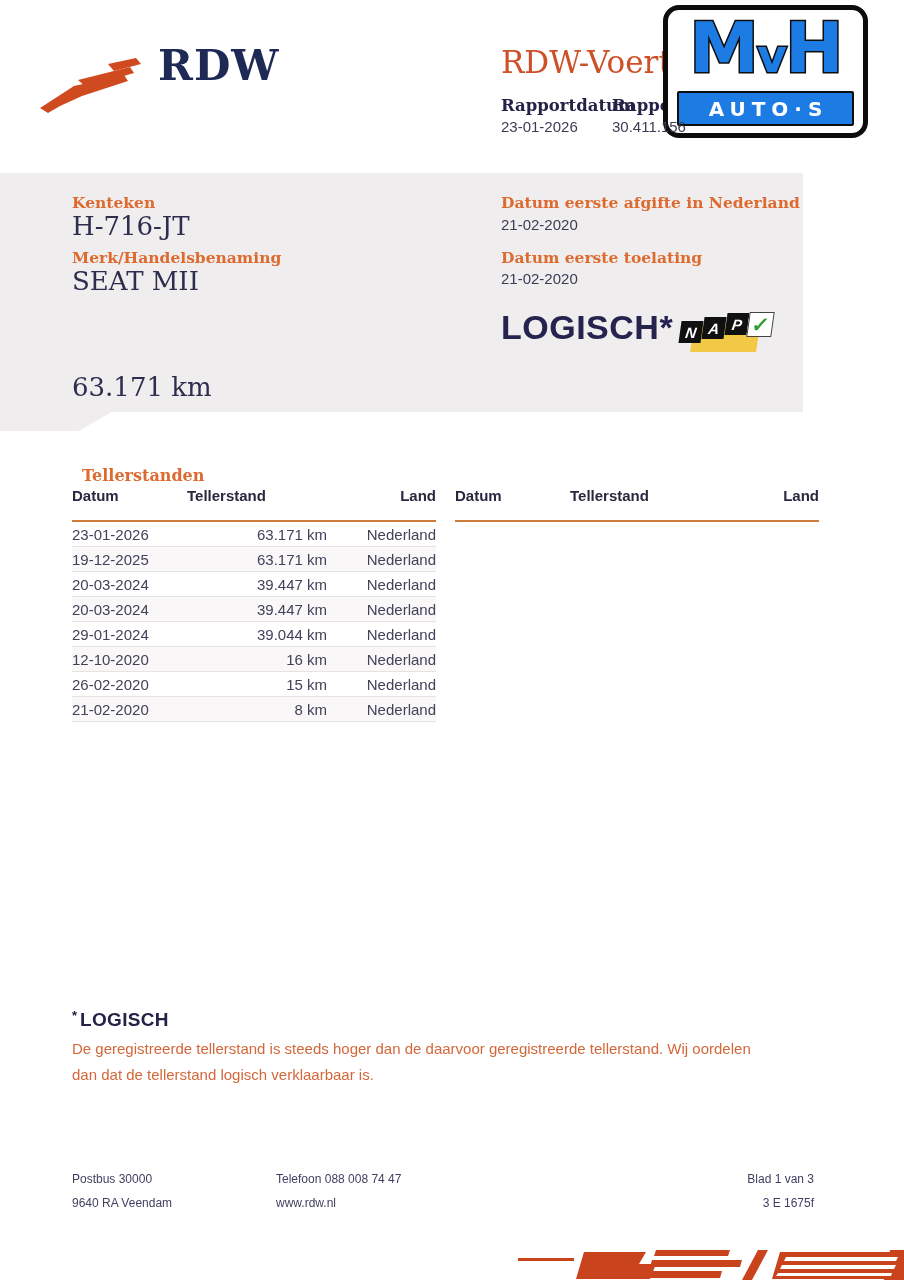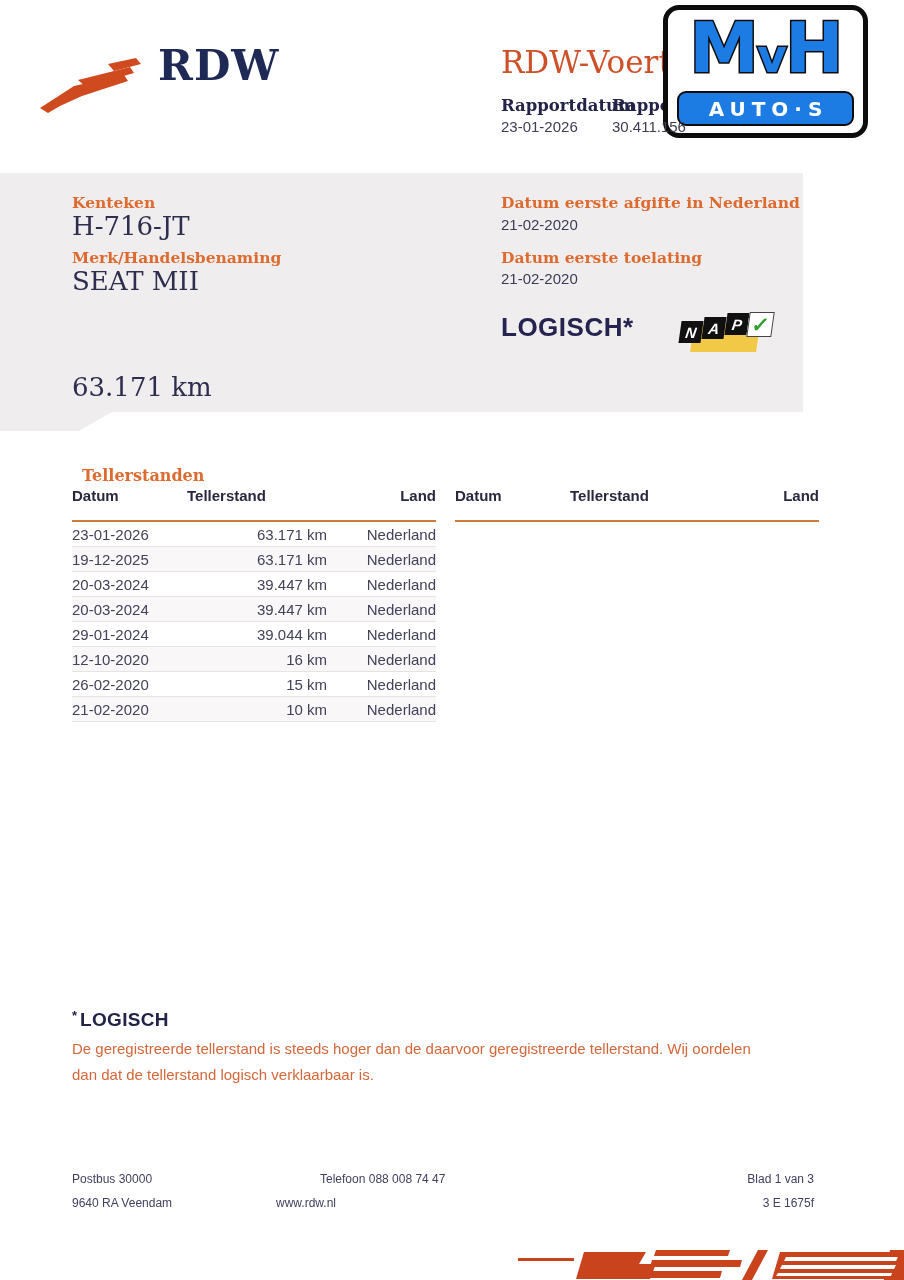--- a/index.html
+++ b/index.html
@@ -39,21 +39,21 @@
   .mvh-text {
     position:absolute; left:0; right:0; top:-4px; text-align:center;
     color:#1d7ce4; font-weight:900; font-family:"DejaVu Sans", sans-serif;
     letter-spacing:-2px; white-space:nowrap;
     -webkit-text-stroke:3px #0d0d0d; paint-order:stroke fill;
   }
   .mvh-text .big { font-size:70px; line-height:84px; }
   .mvh-text .small { font-size:46px; line-height:84px; }
   .mvh-banner {
     position:absolute; left:9px; right:9px; bottom:7px; height:35px;
-    background:#1d7ce4; border:2px solid #0d0d0d; border-radius:9px;
+    background:#1d7ce4; border:2px solid #0d0d0d; border-radius:2px;
     display:flex; align-items:center; justify-content:center;
   }
   .mvh-banner span {
     color:#ffffff; font-weight:900; font-size:20px; letter-spacing:6px;
     font-family:"DejaVu Sans", sans-serif; padding-left:6px;
   }
 
   
   .summary-box { left:0; top:173px; width:803px; height:239px; background:#f0edee; }
   .summary-tab {
@@ -73,21 +73,21 @@
   .val-kenteken  { left:72px;  top:211px; }
   .lbl-merk      { left:72px;  top:248px; }
   .val-merk      { left:72px;  top:266px; }
   .lbl-teller    { left:72px;  top:355px; }
   .val-teller    { left:72px;  top:372px; }
   .lbl-afgifte   { left:501px; top:193px; }
   .val-afgifte   { left:501px; top:216px; }
   .lbl-toelating { left:501px; top:248px; }
   .val-toelating { left:501px; top:270px; }
   .oordeel {
-    left:501px; top:310px; font-weight:800; font-size:26px; line-height:35px;
+    left:501px; top:310px; font-weight:800; font-size:34px; line-height:35px;
     color:#24244e; letter-spacing:0.5px; z-index:2;
     font-family:"Liberation Sans", sans-serif;
   }
 
   
   .nap { left:678px; top:312px; width:86px; height:44px; z-index:2; }
   .nap-yellow {
     position:absolute; left:14px; top:13px; width:66px; height:27px;
     background:#f2c947; transform:skewX(-8deg);
   }
@@ -134,21 +134,21 @@
   .fn-head .word { font-size:19px; font-weight:800; letter-spacing:0.3px; padding-left:3px; }
   .fn-text {
     left:72px; top:1036px; width:700px; font-size:15px; line-height:26px;
     color:#d4673a;
   }
 
   
   .foot { font-size:12px; color:#3f3f60; white-space:nowrap; }
   .f-a1 { left:72px;  top:1172px; }
   .f-a2 { left:72px;  top:1196px; }
-  .f-p1 { left:276px; top:1172px;margin-left:44px; }
+  .f-p1 { left:276px; top:1172px; }
   .f-p2 { left:276px; top:1196px; }
   .f-r1 { left:650px; top:1172px; width:164px; text-align:right; }
   .f-r2 { left:650px; top:1196px; width:164px; text-align:right; }
 
   
   .bottom-graphic { right:0; bottom:0; width:386px; height:30px; }
 </style>
 </head>
 <body>
 
@@ -240,21 +240,21 @@
       <span class="c2">16 km</span>
       <span class="c3">Nederland</span>
     </div>
     <div class="trow">
       <span class="c1">26-02-2020</span>
       <span class="c2">15 km</span>
       <span class="c3">Nederland</span>
     </div>
     <div class="trow">
       <span class="c1">21-02-2020</span>
-      <span class="c2">10 km</span>
+      <span class="c2">8 km</span>
       <span class="c3">Nederland</span>
     </div>
   </div>
 
   <div class="abs tbl tbl-right">
     <div class="thead">
       <span class="c1">Datum</span>
       <span class="c2h">Tellerstand</span>
       <span class="c3">Land</span>
     </div>

